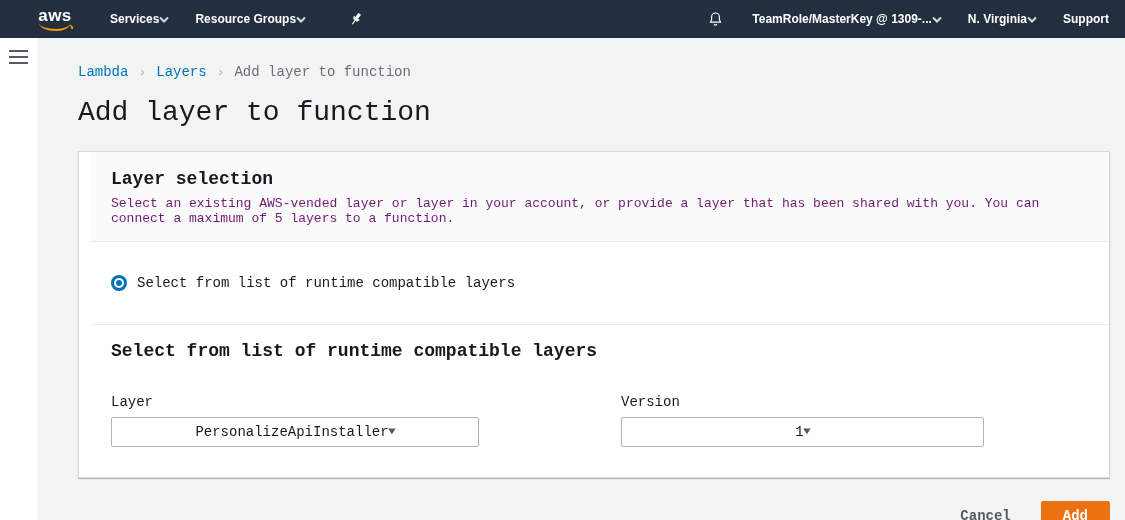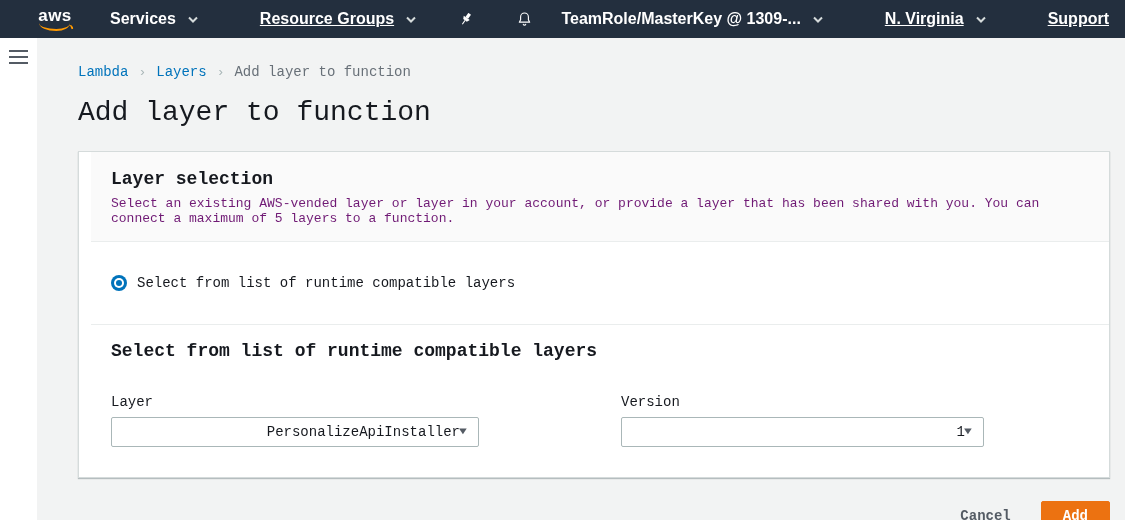--- a/index.html
+++ b/index.html
@@ -51,27 +51,27 @@
     bottom: 2px;
     width: 5px;
     height: 5px;
     border-right: 2.5px solid #ff9900;
     border-radius: 0 4px 0 0;
     transform: rotate(-14deg);
   }
   .nav-item {
     display: flex;
     align-items: center;
-    gap: 12px;
-    font-size: 16px;
+    gap: 0;
+    font-size: 12px;
     font-weight: 700;
     cursor: pointer;
     white-space: nowrap;
   }
-  .nav-item + .nav-item { margin-left: 62px; text-decoration: underline; }
+  .nav-item + .nav-item { margin-left: 26px; }
   .nav-spacer { flex: 1; }
   .caret { display: inline-block; width: 10px; height: 7px; }
   .caret svg { display: block; }
   .nav-icon { display: flex; align-items: center; cursor: pointer; }
   .pin-icon { margin-left: 42px; }
   .bell-icon { margin-right: 28px; }
   .right-item { margin-left: 28px; }
 
   
   .page { display: flex; height: 482px; font-family: Liberation Mono, monospace; }
@@ -168,21 +168,21 @@
   .field-layer { width: 368px; margin-right: 142px; }
   .field-version { width: 363px; }
   .field label { font-size: 14px; color: #16191f; margin-bottom: 7px; }
   .select-box {
     height: 30px;
     border: 1px solid #aab7b8;
     border-radius: 2px;
     background: #ffffff;
     display: flex;
     align-items: center;
-    justify-content: flex-end;
+    justify-content: center;
     padding: 0 12px;
     font-size: 14px;
     color: #16191f;
     cursor: pointer;
   }
   .select-caret { color: #545b64; font-size: 10px; line-height: 1; transform: scaleX(1.3); }
 
   
   .footer-actions {
     display: flex;

